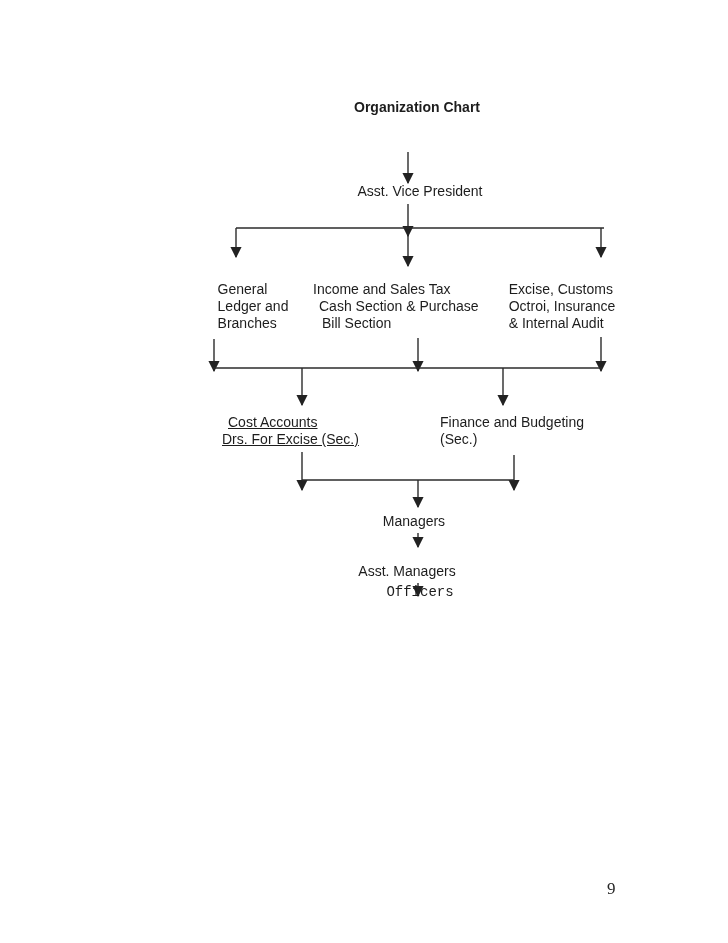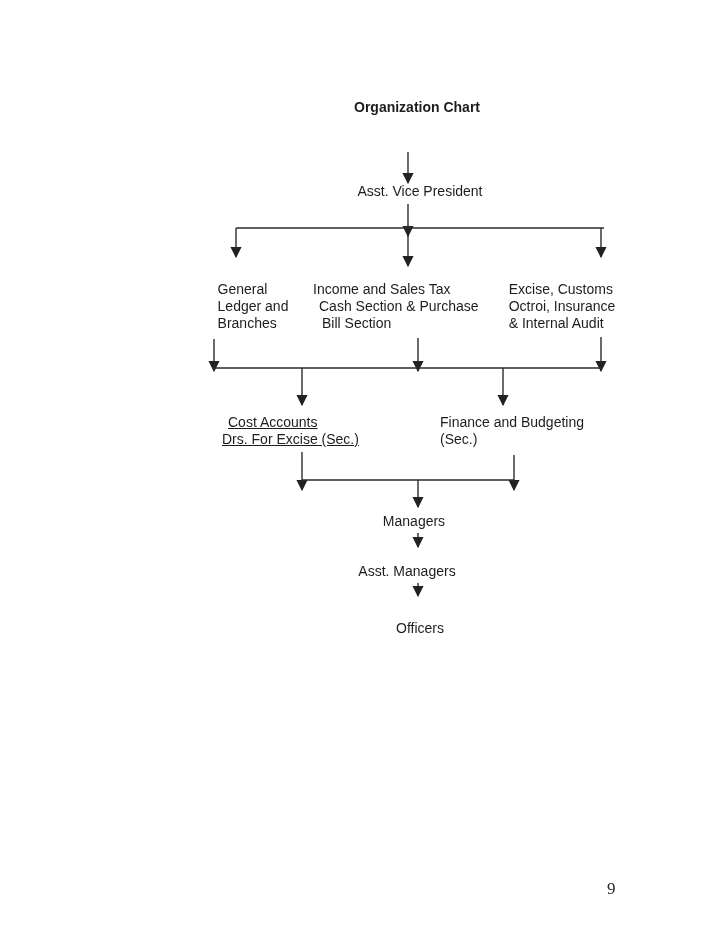--- a/index.html
+++ b/index.html
@@ -116,17 +116,17 @@
 
   <div class="lbl centered" style="left:512px; top:414px;">
     <div class="ln">Finance and Budgeting</div>
     <div class="ln">(Sec.)</div>
   </div>
 
   <div class="lbl centered" style="left:414px; top:513px;">Managers</div>
 
   <div class="lbl centered" style="left:407px; top:563px;">Asst. Managers</div>
 
-  <div class="lbl centered" style="left:420px; top:620px;">Officers</div>
+  <div class="lbl centered" style="left:420px; top:584px;font-family:Liberation Mono, monospace;">Officers</div>
 
   <div class="page-number">9</div>
 
 </div>
 
 </body></html>

